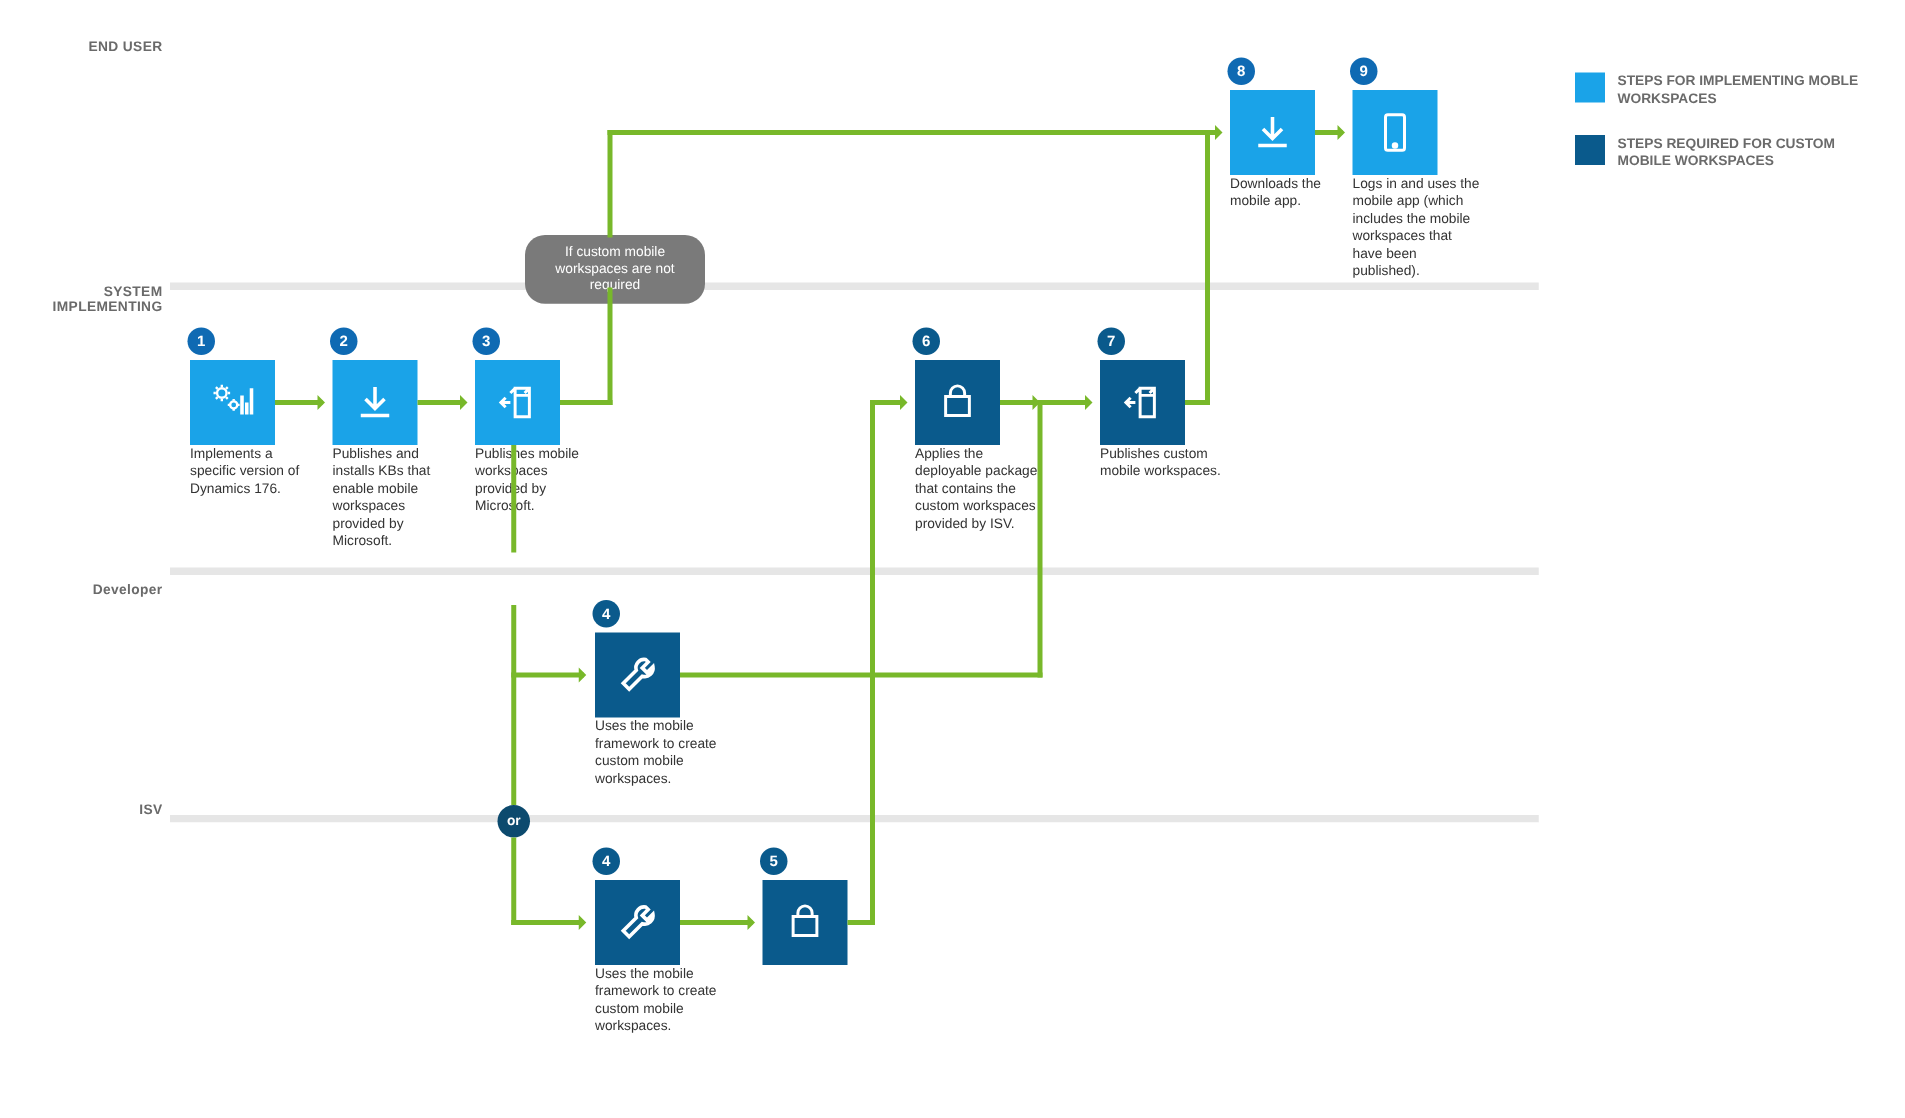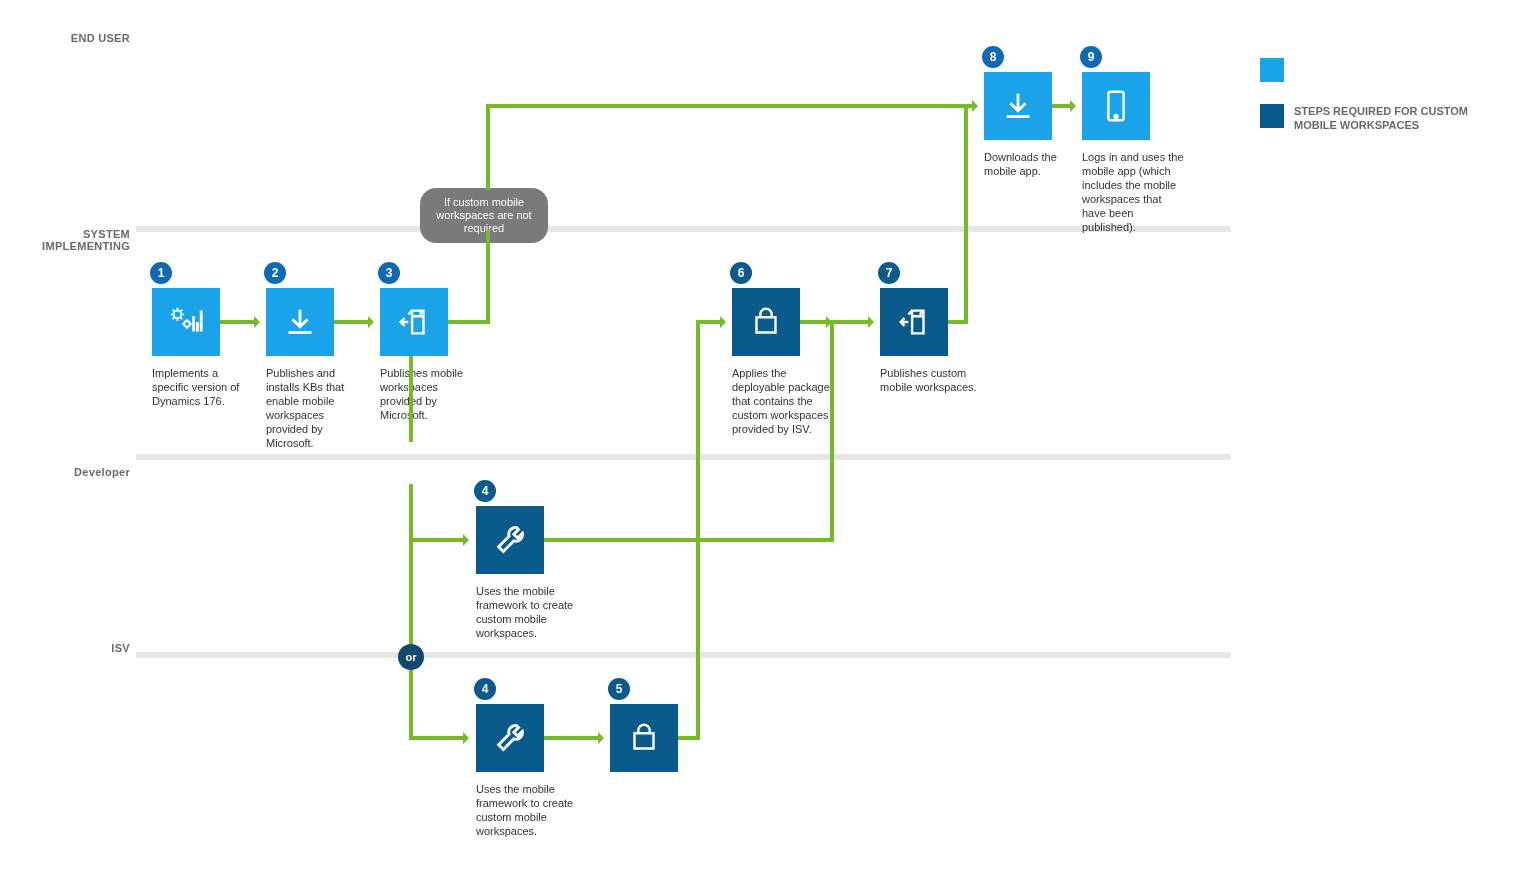--- a/index.html
+++ b/index.html
@@ -10,21 +10,21 @@
   .gap{position:absolute;left:136px;width:1095px;background:#e6e6e6;}
   
   .legend{position:absolute;left:1260px;top:58px;width:230px;}
   .legend-item{display:flex;align-items:flex-start;margin-bottom:22px;}
   .legend-sw{width:24px;height:24px;margin-right:10px;flex:0 0 24px;}
   .legend-txt{font-size:11px;font-weight:700;color:#6a6a6a;line-height:14px;}
   
   .step{position:absolute;width:102px;}
   .step .box{width:68px;height:68px;display:flex;align-items:center;justify-content:center;}
   .step .num{position:absolute;left:-2px;top:-26px;width:22px;height:22px;border-radius:50%;background:#0f6ab3;color:#fff;font-size:12px;font-weight:700;display:flex;align-items:center;justify-content:center;}
-  .step .cap{margin-top:10px;font-size:11px;line-height:14px;color:#333;max-width:102px;}
+  .step .cap{font-size:11px;line-height:14px;color:#333;max-width:102px;}
   .blue-light{background:#1aa3e8;}
   .blue-dark{background:#0a5a8c;}
   
   .bubble{position:absolute;background:#7a7a7a;color:#fff;border-radius:16px;padding:8px 14px;font-size:11px;line-height:13px;text-align:center;box-sizing:border-box;}
   .orcircle{position:absolute;width:26px;height:26px;border-radius:50%;background:#0c4a6e;color:#fff;font-size:11px;font-weight:700;display:flex;align-items:center;justify-content:center;}
 
   
   .h{position:absolute;height:4px;background:#78b82a;}
   .v{position:absolute;width:4px;background:#78b82a;}
   .arrR::after{content:"";position:absolute;right:-8px;top:-4px;border:6px solid transparent;border-left-color:#78b82a;}
@@ -46,20 +46,21 @@
   <div class="lane" style="top:658px;height:210px;"></div>
 
   <div class="lane-title" style="top:32px;">END USER</div>
   <div class="lane-title" style="top:228px;">SYSTEM IMPLEMENTING</div>
   <div class="lane-title" style="top:466px;">Developer</div>
   <div class="lane-title" style="top:642px;">ISV</div>
 
   <div class="legend">
     <div class="legend-item">
       <div class="legend-sw blue-light"></div>
+      <div class="legend-txt">STEPS FOR IMPLEMENTING MOBLE WORKSPACES</div>
     </div>
     <div class="legend-item">
       <div class="legend-sw blue-dark"></div>
       <div class="legend-txt">STEPS REQUIRED FOR CUSTOM MOBILE WORKSPACES</div>
     </div>
   </div>
 
   <div class="step" style="left:152px;top:288px;">
     <div class="num">1</div>
     <div class="box blue-light">
@@ -159,21 +160,21 @@
     <div class="num">9</div>
     <div class="box blue-light">
       <svg viewBox="0 0 40 40" fill="none" stroke="#fff" stroke-width="2.5">
         <rect x="12" y="5" width="16" height="30" rx="2"></rect>
           <circle cx="20" cy="31" r="1.5" fill="#fff"></circle>
       </svg>
     </div>
     <div class="cap" style="max-width:130px">Logs in and uses the mobile app (which includes the mobile workspaces that have been published).</div>
   </div>
 
-  <div class="bubble" style="left:420px;top:188px;width:128px;">If custom mobile workspaces are not required</div>
+  <div class="bubble" style="left:420px;top:188px;width:144px;">If custom mobile workspaces are not required</div>
   <div class="orcircle" style="left:398px;top:644px;">or</div>
 
   <div class="h arrR" style="left:220px;top:320px;width:38px;"></div>
 
   <div class="h arrR" style="left:334px;top:320px;width:38px;"></div>
 
   <div class="h" style="left:448px;top:320px;width:42px;"></div>
 
   <div class="v" style="left:486px;top:104px;height:86px;"></div>
   <div class="v" style="left:486px;top:230px;height:94px;"></div>

